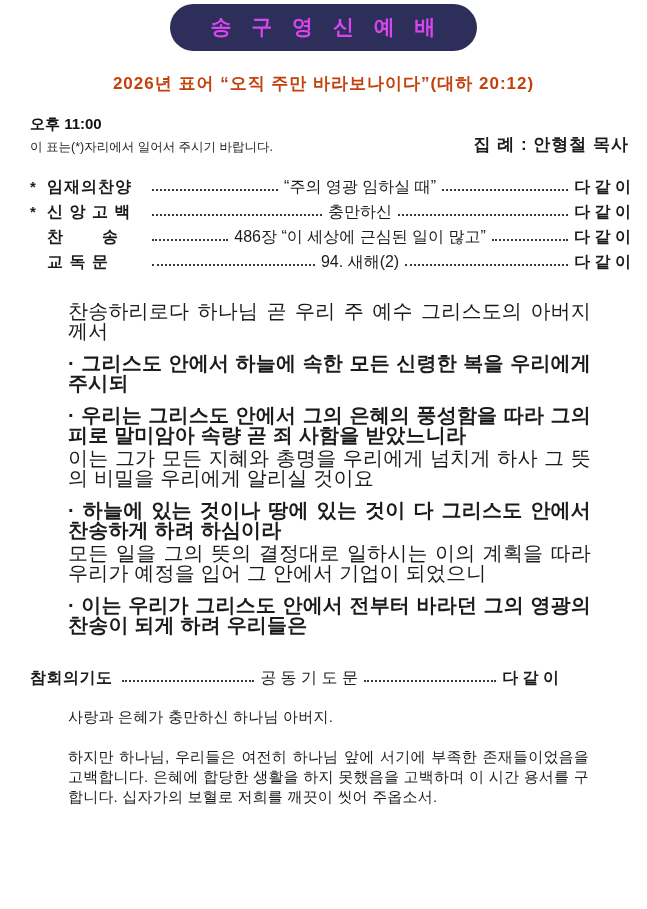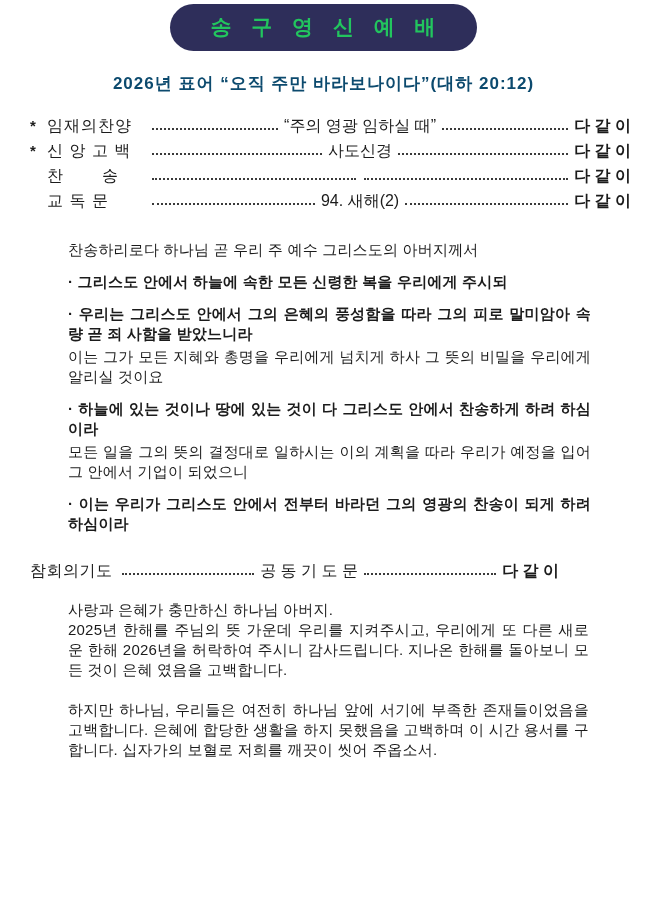--- a/index.html
+++ b/index.html
@@ -10,35 +10,35 @@
     color: #1b1b1b;
     overflow: hidden;
   }
   .page { width: 647px; height: 909px; padding-top: 4px; }
 
   
   .title-wrap { text-align: center; }
   .title-pill {
     display: inline-block;
     background: #2e2e5a;
-    color: #22c55e;
+    color: #d946ef;
     font-size: 21px;
     font-weight: bold;
     letter-spacing: 7px;
     padding: 9px 34px 10px 40px;
     border-radius: 24px;
   }
 
   
   .motto {
     margin-top: 21px;
     text-align: center;
     font-size: 17px;
     font-weight: bold;
-    color: #0c4a6e;
+    color: #c2410c;
     letter-spacing: 1px;
   }
 
   
   .info {
     display: flex;
     justify-content: space-between;
     align-items: flex-end;
     margin: 20px 18px 0 30px;
   }
@@ -49,104 +49,111 @@
   
   .order { margin: 16px 16px 0 30px; }
   .row {
     display: flex;
     align-items: flex-end;
     font-size: 16px;
     height: 25px;
     line-height: 21px;
   }
   .row .marker { width: 17px; font-weight: bold; font-size: 15px; }
-  .row .label  { font-weight: normal; white-space: pre; min-width: 101px; letter-spacing: 1px; }
+  .row .label  { font-weight: bold; white-space: pre; min-width: 101px; letter-spacing: 1px; }
   .row .dots   { flex: 1; border-bottom: 2px dotted #3a3a3a; margin: 0 4px 6px 4px; min-width: 24px; }
   .row .content{ white-space: pre; padding: 0 2px; text-align: right; }
   .row .resp   { white-space: pre; padding-left: 2px; font-weight: bold; }
 
   
-  .reading { margin: 29px 56px 0 68px; font-size: 15px; }
+  .reading { margin: 29px 56px 0 68px; font-size: 20px; }
   .reading p { line-height: 20px; text-align: justify; margin-bottom: 3px; letter-spacing: 0.2px; }
   .reading p.bold { font-weight: bold; margin-top: 12px; }
 
   
-  .penitence { margin: 22px 88px 0 30px; }
+  .penitence { margin: 28px 88px 0 30px; }
   .penitence .label { min-width: 88px; letter-spacing: 0.5px; }
 
   
   .prayer { margin: 19px 58px 0 68px; font-size: 15px; }
   .prayer p { line-height: 20px; text-align: justify; letter-spacing: 0.2px; }
   .prayer p.gap { margin-top: 20px; }
 </style>
 </head>
 <body>
 
 <div class="page">
 
   <div class="title-wrap">
     <span class="title-pill">송 구 영 신 예 배</span>
   </div>
 
   <div class="motto">2026년 표어 “오직 주만 바라보나이다”(대하 20:12)</div>
 
+  <div class="info">
+    <div>
+      <div class="info-time">오후 11:00</div>
+      <div class="info-note">이 표는(*)자리에서 일어서 주시기 바랍니다.</div>
+    </div>
+    <div class="info-presider">집 례 : 안형철 목사</div>
+  </div>
 
   <div class="order">
     <div class="row">
       <span class="marker">*</span>
       <span class="label">임재의찬양</span>
       <span class="dots"></span>
       <span class="content">“주의 영광 임하실 때”</span>
       <span class="dots"></span>
       <span class="resp">다 같 이</span>
     </div>
     <div class="row">
       <span class="marker">*</span>
       <span class="label">신 앙 고 백</span>
       <span class="dots"></span>
-      <span class="content">사도신경</span>
+      <span class="content">충만하신</span>
       <span class="dots"></span>
       <span class="resp">다 같 이</span>
     </div>
     <div class="row">
       <span class="marker"></span>
       <span class="label">찬       송</span>
       <span class="dots"></span>
+      <span class="content">486장 “이 세상에 근심된 일이 많고”</span>
       <span class="dots"></span>
       <span class="resp">다 같 이</span>
     </div>
     <div class="row">
       <span class="marker"></span>
       <span class="label">교 독 문</span>
       <span class="dots"></span>
       <span class="content">94. 새해(2)</span>
       <span class="dots"></span>
       <span class="resp">다 같 이</span>
     </div>
   </div>
 
   <div class="reading">
     <p>찬송하리로다 하나님 곧 우리 주 예수 그리스도의 아버지께서</p>
     <p class="bold">· 그리스도 안에서 하늘에 속한 모든 신령한 복을 우리에게 주시되</p>
     <p class="bold">· 우리는 그리스도 안에서 그의 은혜의 풍성함을 따라 그의 피로 말미암아 속량 곧 죄 사함을 받았느니라</p>
     <p>이는 그가 모든 지혜와 총명을 우리에게 넘치게 하사 그 뜻의 비밀을 우리에게 알리실 것이요</p>
     <p class="bold">· 하늘에 있는 것이나 땅에 있는 것이 다 그리스도 안에서 찬송하게 하려 하심이라</p>
     <p>모든 일을 그의 뜻의 결정대로 일하시는 이의 계획을 따라 우리가 예정을 입어 그 안에서 기업이 되었으니</p>
-    <p class="bold">· 이는 우리가 그리스도 안에서 전부터 바라던 그의 영광의 찬송이 되게 하려 하심이라</p>
+    <p class="bold">· 이는 우리가 그리스도 안에서 전부터 바라던 그의 영광의 찬송이 되게 하려 우리들은</p>
   </div>
 
   <div class="order penitence">
     <div class="row">
       <span class="label">참회의기도</span>
       <span class="dots"></span>
       <span class="content">공 동 기 도 문</span>
       <span class="dots"></span>
       <span class="resp">다 같 이</span>
     </div>
   </div>
 
   <div class="prayer">
     <p>사랑과 은혜가 충만하신 하나님 아버지.</p>
-    <p>2025년 한해를 주님의 뜻 가운데 우리를 지켜주시고, 우리에게 또 다른 새로운 한해 2026년을 허락하여 주시니 감사드립니다.  지나온 한해를 돌아보니 모든 것이 은혜 였음을 고백합니다.</p>
     <p class="gap">하지만 하나님, 우리들은 여전히 하나님 앞에 서기에 부족한 존재들이었음을 고백합니다. 은혜에 합당한 생활을 하지 못했음을 고백하며 이 시간 용서를 구합니다. 십자가의 보혈로 저희를 깨끗이 씻어 주옵소서.</p>
   </div>
 
 </div>
 
 </body></html>

